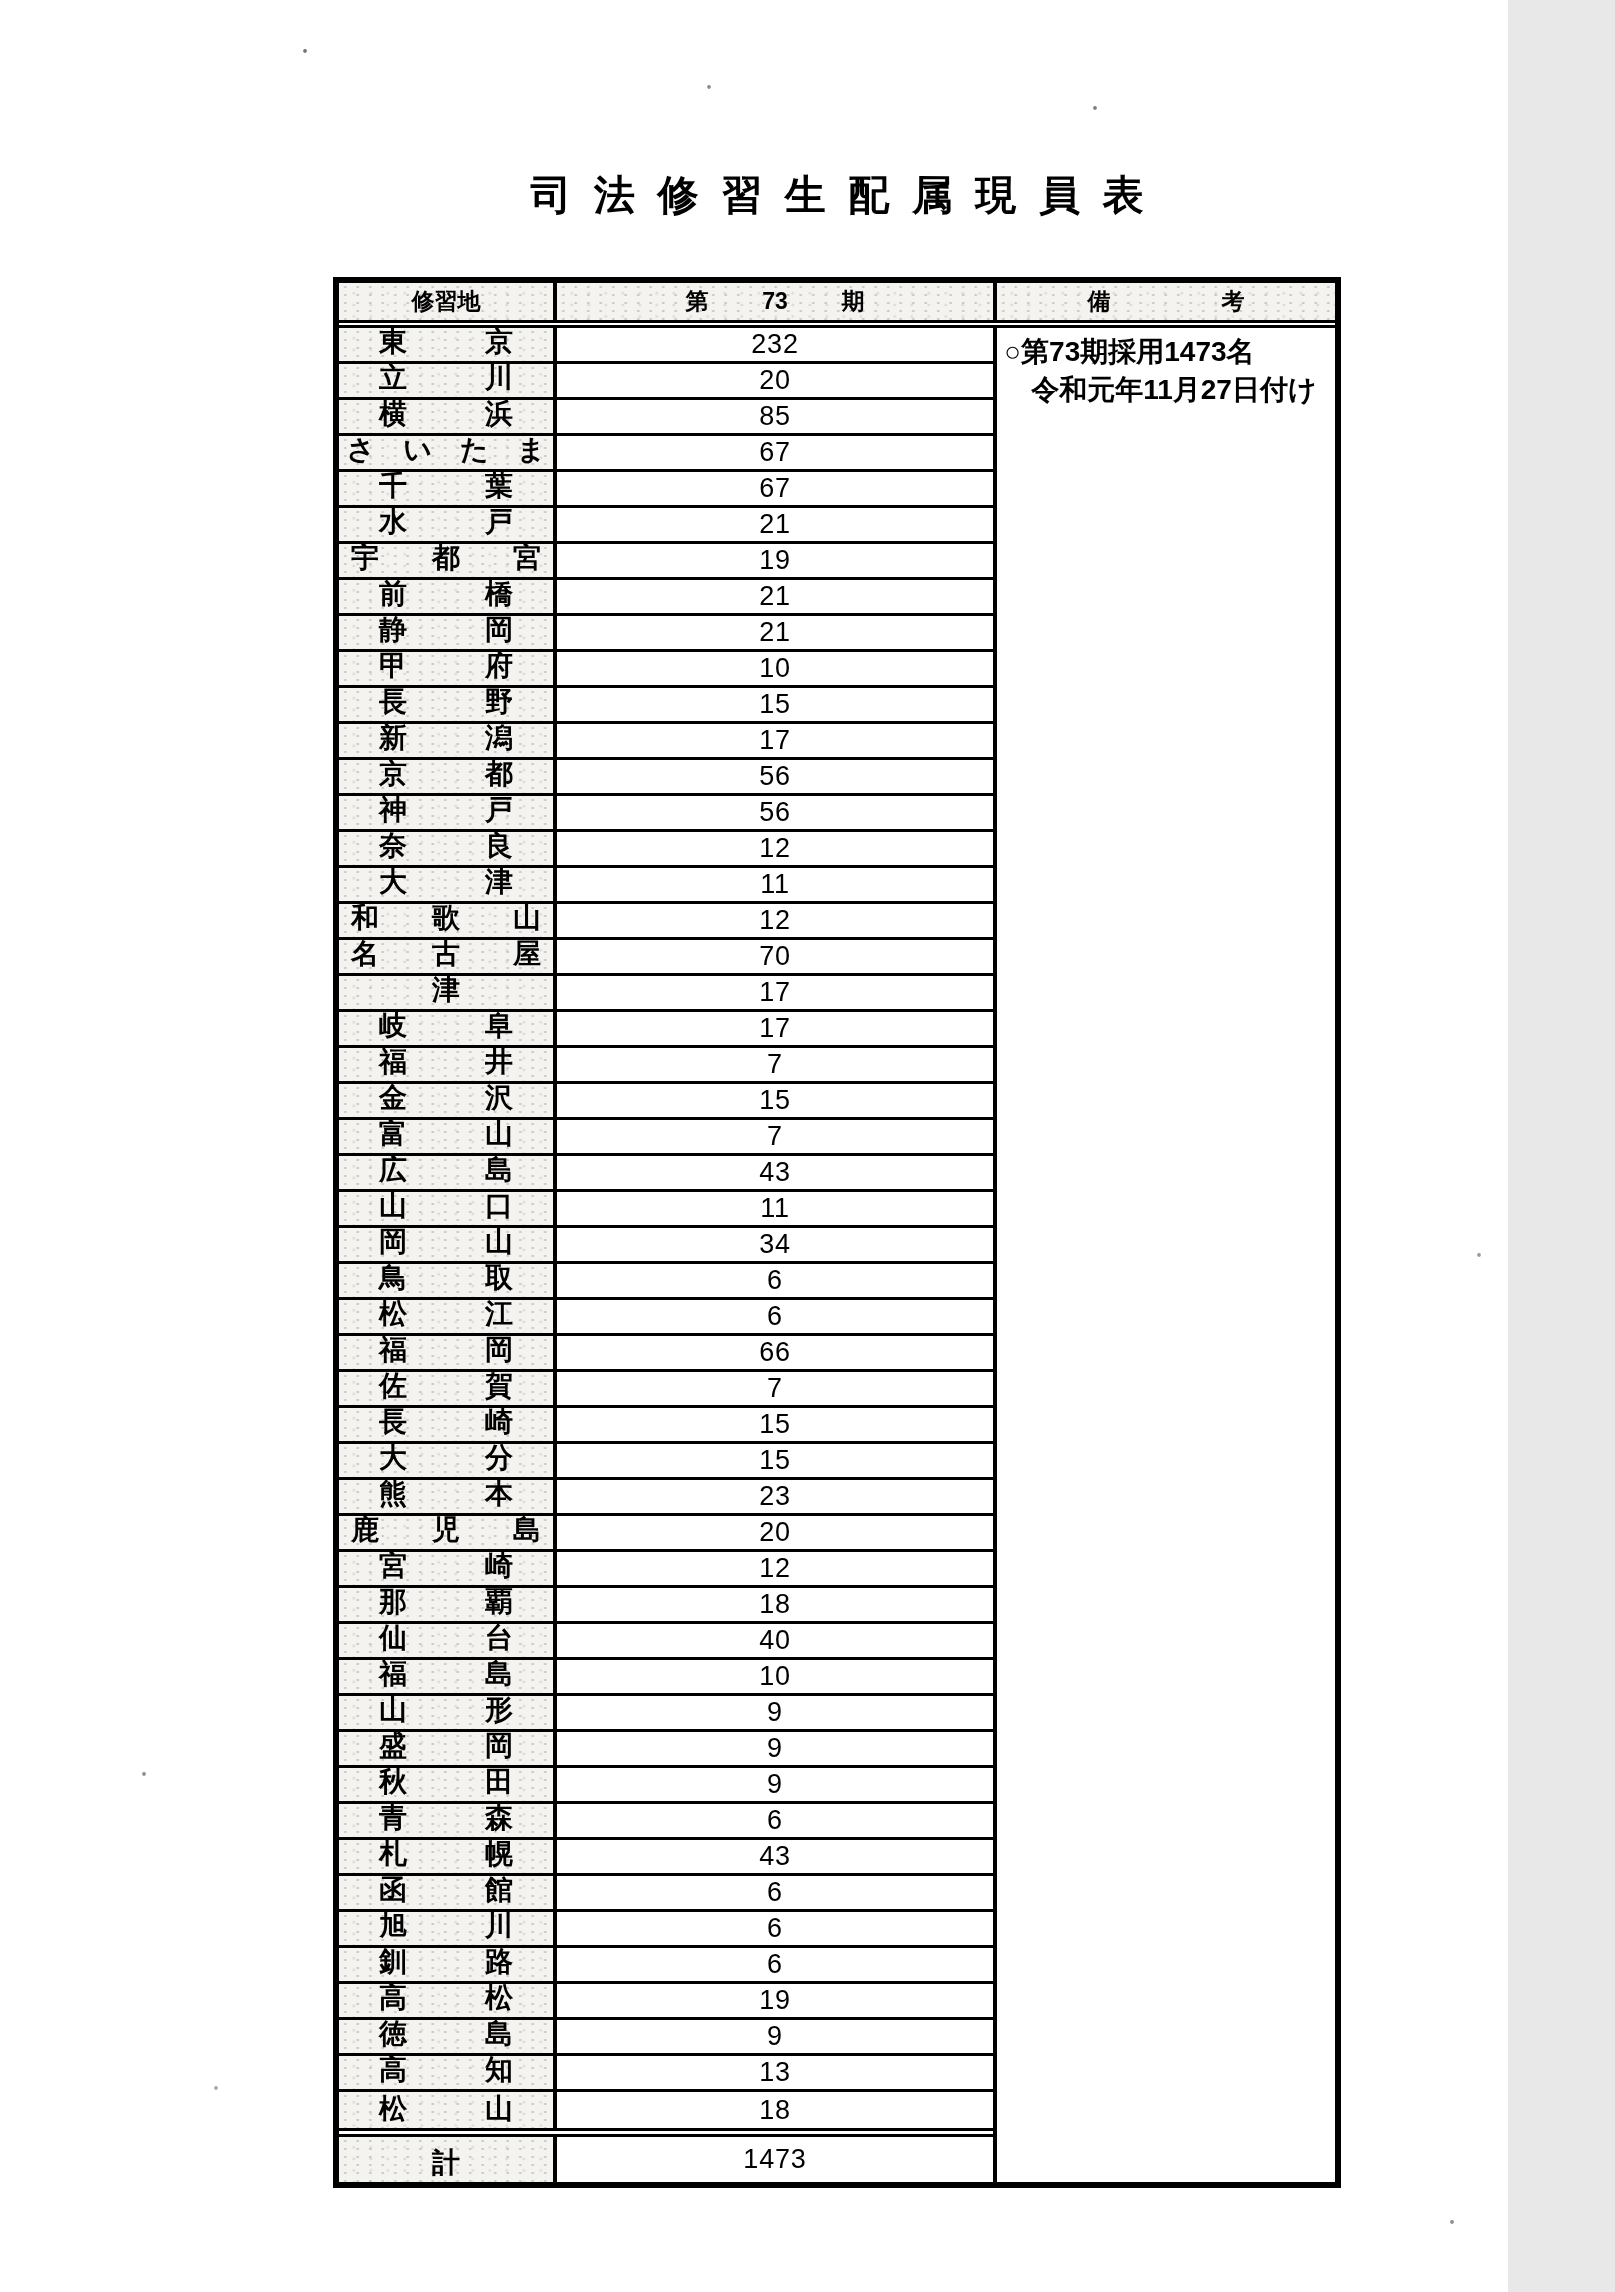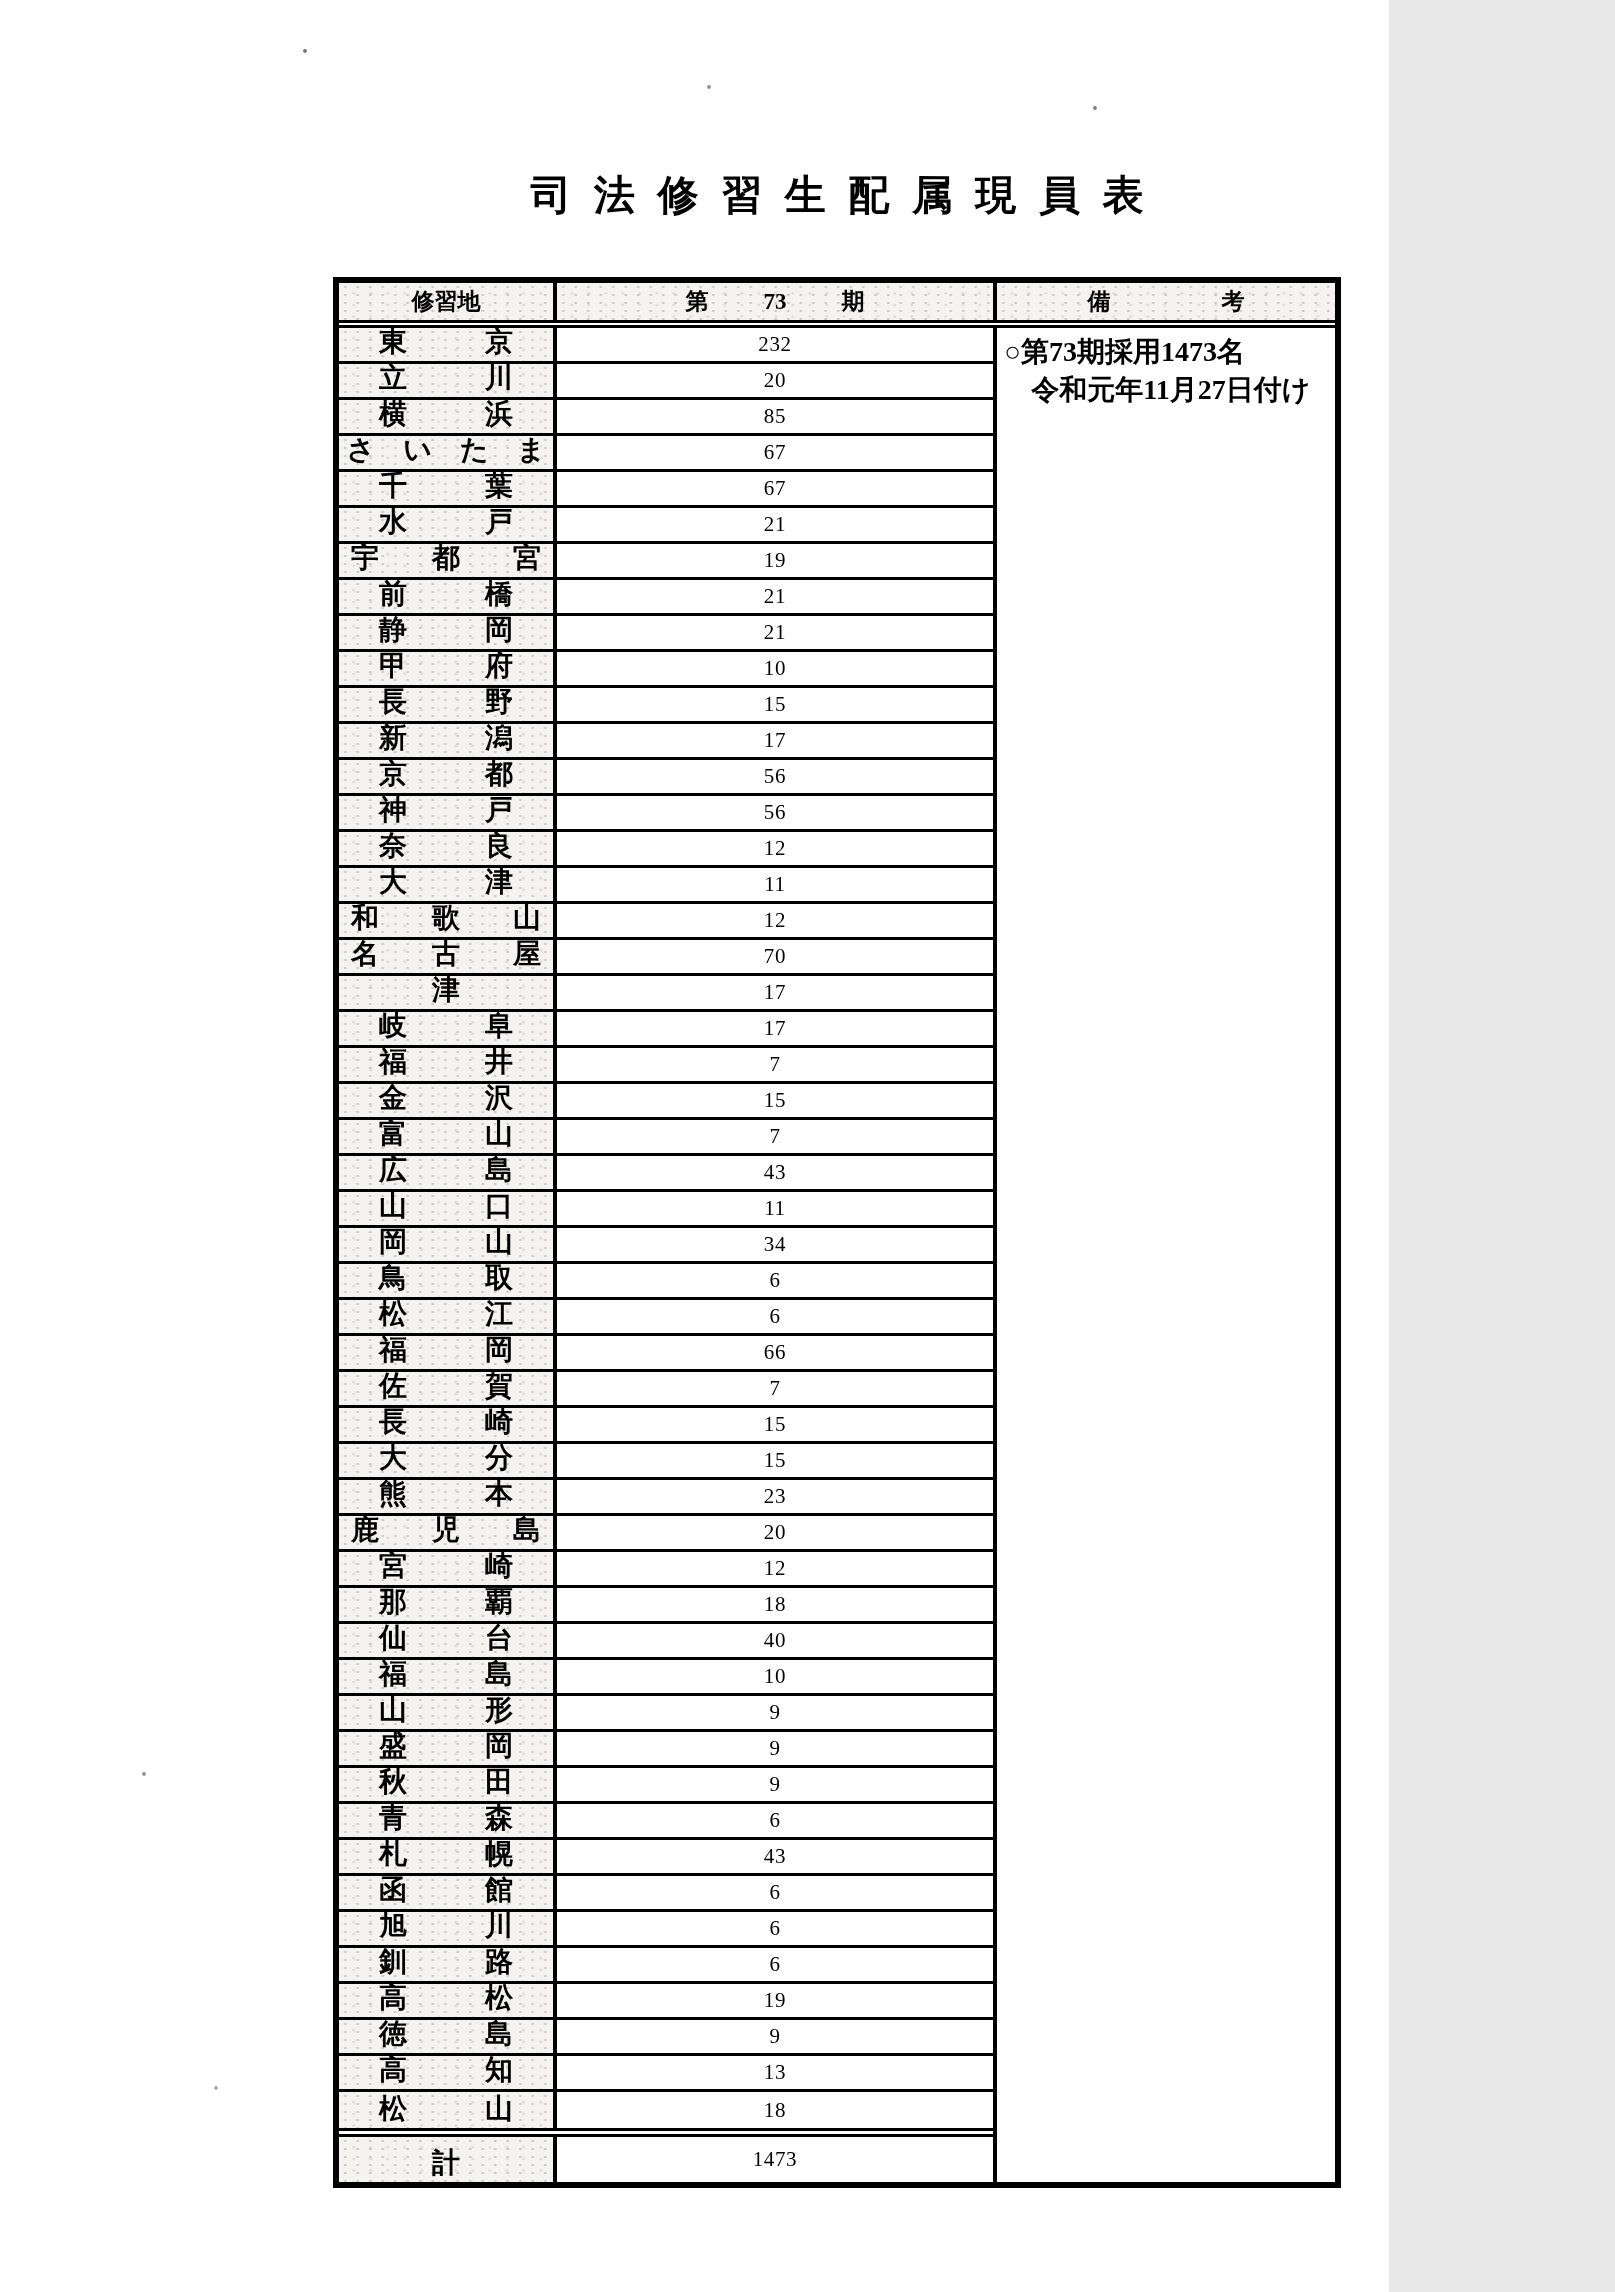--- a/index.html
+++ b/index.html
@@ -1,21 +1,21 @@
 <!DOCTYPE html>
 <html style="font-size:14.3px"><head>
 <meta charset="utf-8">
 <style>
   html, body { margin: 0; padding: 0; background: #e8e8e8; }
   .page {
     position: relative;
-    width: 1389px;
+    width: 1508px;
     height: 2293px;
     background: #ffffff;
-    font-family: Liberation Serif, serif;
+    font-family: Liberation Sans, sans-serif;
     color: #000;
     overflow: hidden;
   }
   
   .noise {
     position: absolute; top: 0; left: 0; width: 1.8px; height: 1.8px;
     background: transparent; border-radius: 50%;
     box-shadow:
       304px 50px 0 0.9px rgba(0,0,0,.55),
       708px 86px 0 0.9px rgba(0,0,0,.45),
@@ -90,21 +90,21 @@
     height: 54px;
     border-top: 9.9px double #000;
     border-bottom: none;
   }
   .cell { box-sizing: border-box; display: flex; align-items: center; justify-content: center; }
   .cell.name {
     width: 218px;
     border-right: 4.5px solid #000;
     font-size: 28px; font-weight: bold; align-items: flex-end;
   }
-  .cell.cnt { flex: 1; font-size: 21px; letter-spacing: 0.03em; }
+  .cell.cnt { flex: 1; font-size: 27px; letter-spacing: 0.03em; }
   .nm { display: block; text-align-last: justify; }
   .nm.len-1 { width: 99px; text-align-last: center; }
   .nm.len-2 { width: 134px; }
   .nm.len-3 { width: 190px; }
   .nm.len-4 { width: 199px; }
   .total-label { display: block; width: 99px; text-align-last: center; }
 
   .remarks {
     flex: 1;
     border-left: 4.5px solid #000;

